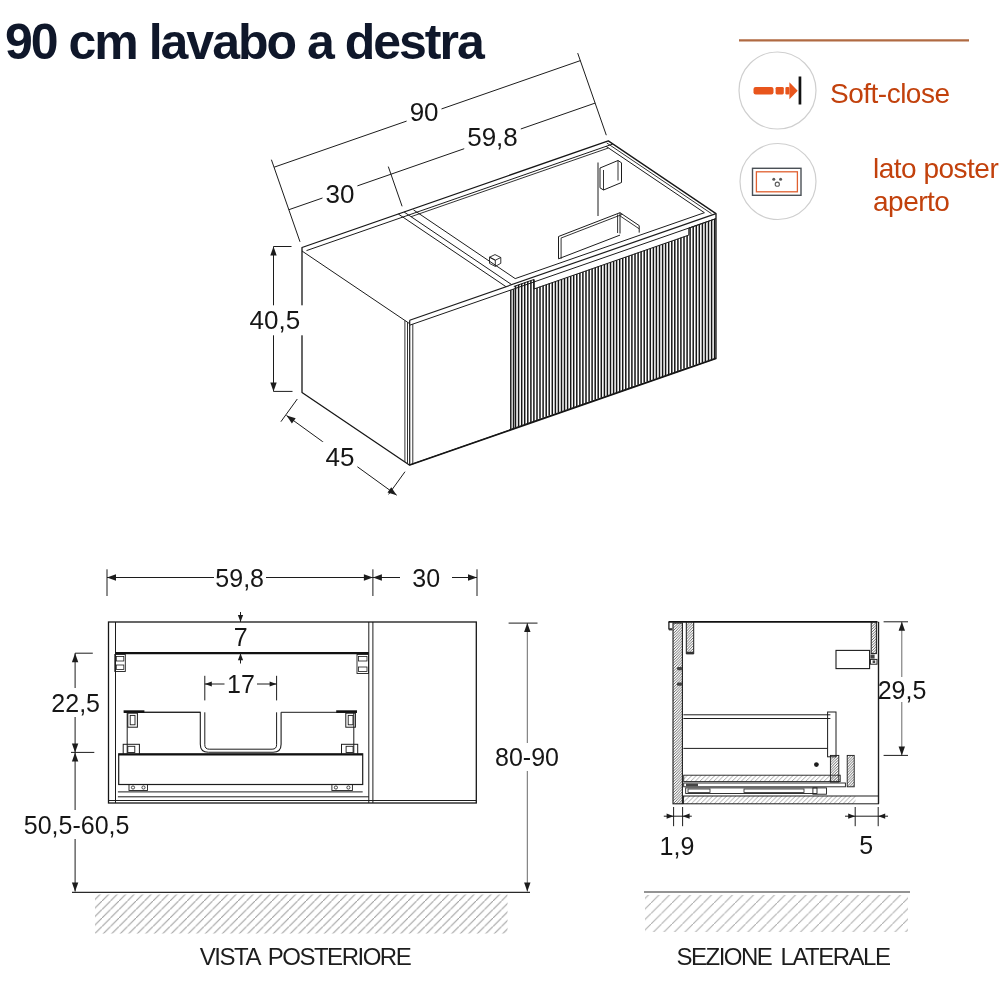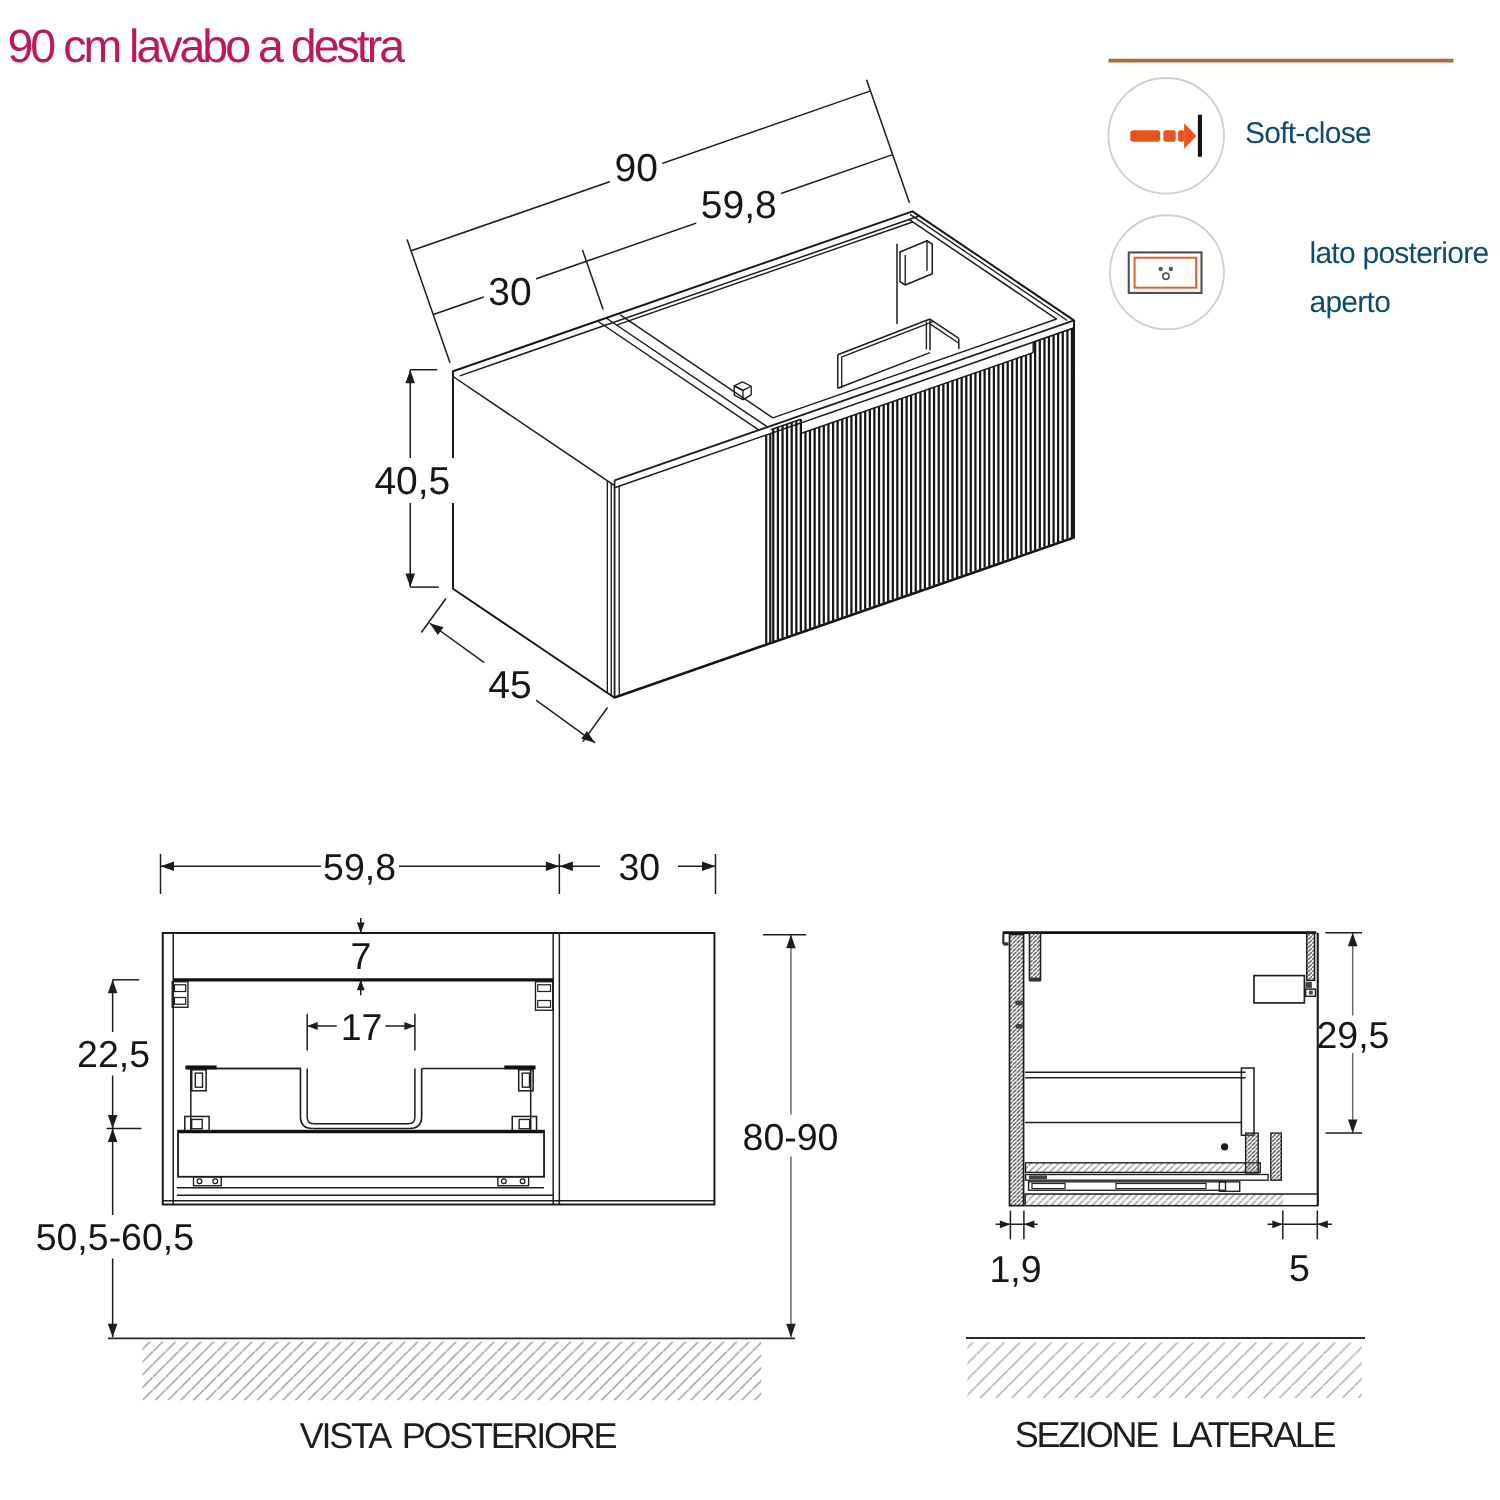--- a/index.html
+++ b/index.html
@@ -1,19 +1,19 @@
 <!DOCTYPE html>
 <html><head>
 <meta charset="utf-8">
 <style>
   html,body { margin:0; padding:0; background:#ffffff; width:1000px; height:1000px; overflow:hidden; }
   .title { position:absolute; left:5px; top:13px; font-family:"Liberation Sans", sans-serif;
-           font-weight:normal; font-size:31px; letter-spacing:-2px; color:#be185d; white-space:nowrap; }
-  .lbl { position:absolute; font-family:"Liberation Sans", sans-serif; color:#0c4a6e;
-          font-size:20px; letter-spacing:-0.5px; white-space:nowrap; }
+           font-weight:bold; font-size:50px; letter-spacing:-2px; color:#0f172a; white-space:nowrap; }
+  .lbl { position:absolute; font-family:"Liberation Sans", sans-serif; color:#c2410c;
+          font-size:28px; letter-spacing:-0.5px; white-space:nowrap; }
 </style>
 </head>
 <body>
 <div class="title">90 cm lavabo a destra</div>
 <svg width="1000" height="1000" style="position:absolute;left:0;top:0">
 <defs>
 <pattern id="hg" patternUnits="userSpaceOnUse" width="8.5" height="8.5">
   <line x1="0" y1="8.5" x2="8.5" y2="0" stroke="#9b9b9b" stroke-width="1"></line>
 </pattern>
 <pattern id="hg2" patternUnits="userSpaceOnUse" width="10.5" height="10.5">

